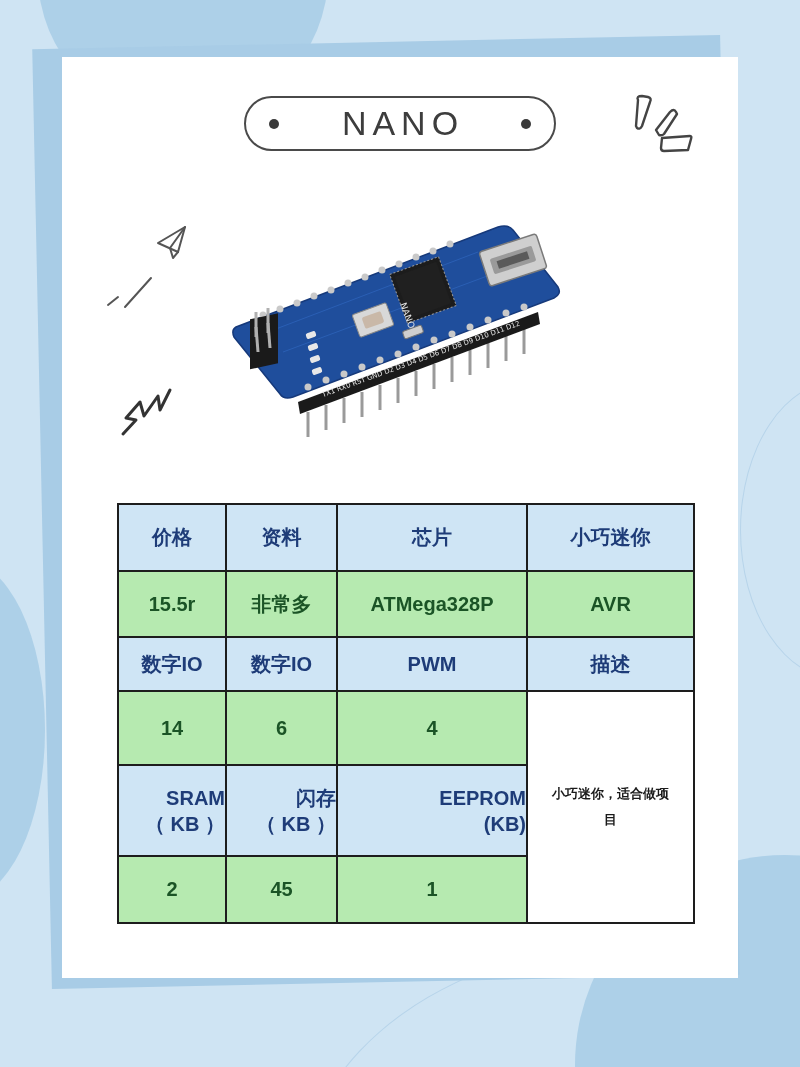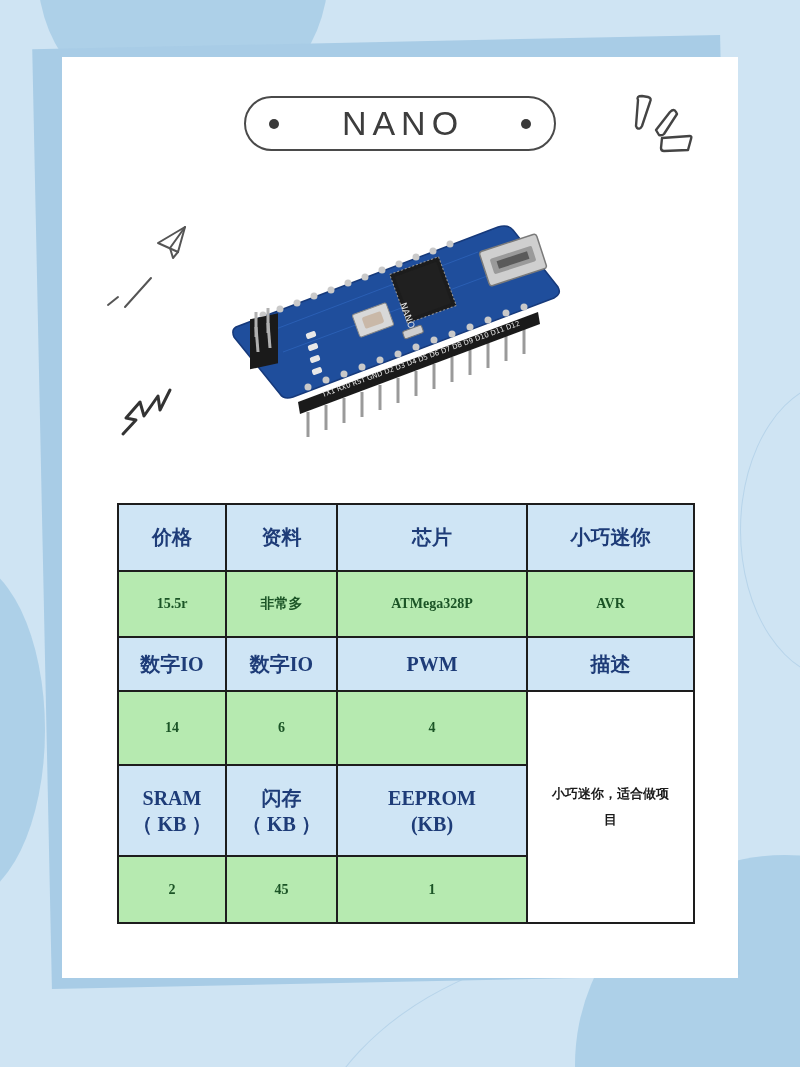--- a/index.html
+++ b/index.html
@@ -70,40 +70,40 @@
       left: 117px; top: 503px;
       width: 576px;
       border-collapse: collapse;
       table-layout: fixed;
     }
     .spec-table td {
       border: 2px solid #1d1d1d;
       text-align: center;
       vertical-align: middle;
       font-weight: bold;
-      font-family: Liberation Serif, serif;
+      font-family: Liberation Sans, sans-serif;
     }
     .cell-head {
       background: #cfe5f5;
       color: #1e3c78;
       font-size: 20px;
     }
     .cell-val {
       background: #b6eab0;
       color: #1b5426;
-      font-size: 14px;
+      font-size: 20px;
     }
     .cell-note {
       background: #ffffff;
       color: #1a1a1a;
       font-size: 13px;
       line-height: 26px;
       padding: 0 18px;
     }
-    .two-line span { display: block; line-height: 26px; }
+    .two-line span { display: block; line-height: 26px; text-align: right; }
   </style>
 </head>
 <body>
 
 <div class="bg-shape bg-circle-top"></div>
 <div class="bg-shape bg-circle-left"></div>
 <div class="bg-shape bg-arc-bottom"></div>
 <div class="bg-shape bg-arc-right"></div>
 <div class="bg-shape bg-circle-br"></div>
 <div class="back-sheet"></div>

